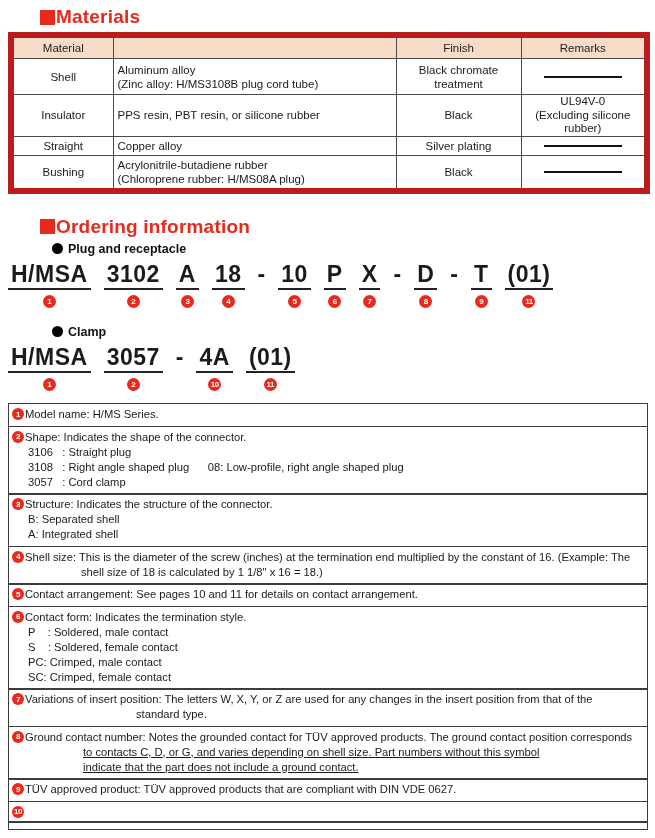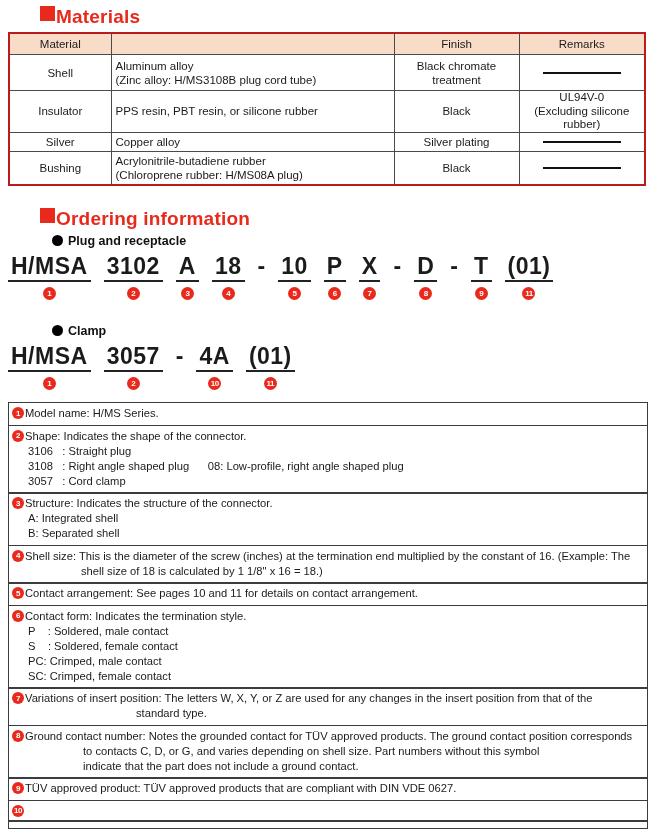--- a/index.html
+++ b/index.html
@@ -6,35 +6,35 @@
   body {
     width:655px;
     font-family:"Liberation Sans","DejaVu Sans",sans-serif;
     color:#1b1b1b;
     -webkit-font-smoothing:antialiased;
   }
   .page { padding:5px 7px 6px 8px; }
 
   
   .section-title {
-    display:flex; 
+    display:flex; align-items:center;
     color:#e8291c; font-weight:bold; font-size:19px;
     letter-spacing:0.2px;
     margin:1px 0 4px 0;
     padding-left:32px;
   }
   .red-square { width:15px; height:15px; background:#e8291c; flex:0 0 auto; }
   .section-title .txt { margin-left:1px; }
 
   
   table.materials {
     border-collapse:collapse;
     width:557px; table-layout:fixed;
     font-size:11.5px; line-height:14px;
-    border:2px solid #b91c1c;
+    border:6px solid #b91c1c;
   }
   table.materials th, table.materials td {
     border:1px solid #4a4a4a;
     vertical-align:middle;
     padding:2px 4px;
   }
   table.materials th {
     background:#f8dcc8;
     font-weight:normal;
     height:16px;
@@ -71,21 +71,21 @@
   }
   .pn-dash { font-size:23px; font-weight:bold; line-height:24px; padding-top:0; }
   .pn-num {
     margin-top:5px;
     width:13px; height:13px; border-radius:50%;
     background:#e8291c; color:#fff;
     font-size:8px; font-weight:bold;
     display:flex; align-items:center; justify-content:center;
     letter-spacing:-0.5px;
   }
-  .clamp-label { margin-top:24px; }
+  .clamp-label { margin-top:17px; }
 
   
   .notes { margin-top:14px; width:640px; }
   .note {
     border:1.5px solid #3c3c3c;
     margin-top:-1.5px;
     padding:3px 5px 4px 3px;
     font-size:11.2px; line-height:15px;
     overflow:hidden;
   }
@@ -96,21 +96,21 @@
     width:12px; height:12px; border-radius:50%;
     background:#e8291c; color:#fff;
     font-size:8px; font-weight:bold;
     display:flex; align-items:center; justify-content:center;
     margin:1px 1px 0 0;
     letter-spacing:-0.5px;
   }
   .ind-sub { padding-left:16px; }
   .ind-ex  { padding-left:69px; }
   .ind-std { padding-left:124px; }
-  .ind-gc  { padding-left:71px; }
+  .ind-gc  { padding-left:71px;text-decoration:underline; }
 </style>
 </head>
 <body>
 
 <div class="page">
 
   <div class="section-title">
     <span class="red-square"></span>
     <span class="txt">Materials</span>
   </div>
@@ -145,21 +145,21 @@
       <td class="l">
         <div>PPS resin, PBT resin, or silicone rubber</div>
       </td>
       <td class="c">Black</td>
       <td class="c" style="padding:0 2px; line-height:13.5px;text-align:center;">
         <div>UL94V-0</div>
         <div>(Excluding silicone rubber)</div>
       </td>
     </tr>
     <tr style="height:18px;">
-      <td class="c">Silver</td>
+      <td class="c">Straight</td>
       <td class="l">
         <div>Copper alloy</div>
       </td>
       <td class="c">Silver plating</td>
       <td class="c">
             <div class="dash-line"></div>
           </td>
     </tr>
     <tr style="height:32px;">
       <td class="c">Bushing</td>
@@ -273,22 +273,22 @@
       <div class="note-line ind-sub">3106   : Straight plug</div>
       <div class="note-line ind-sub">3108   : Right angle shaped plug      08: Low-profile, right angle shaped plug</div>
       <div class="note-line ind-sub">3057   : Cord clamp</div>
     </div>
 
     <div class="note">
       <div class="note-first">
         <span class="note-badge">3</span>
         <span class="note-line">Structure: Indicates the structure of the connector.</span>
       </div>
+      <div class="note-line ind-sub">B: Separated shell</div>
       <div class="note-line ind-sub">A: Integrated shell</div>
-      <div class="note-line ind-sub">B: Separated shell</div>
     </div>
 
     <div class="note">
       <div class="note-first">
         <span class="note-badge">4</span>
         <span class="note-line">Shell size: This is the diameter of the screw (inches) at the termination end multiplied by the constant of 16. (Example: The</span>
       </div>
       <div class="note-line ind-ex">shell size of 18 is calculated by 1 1/8" x 16 = 18.)</div>
     </div>
 

